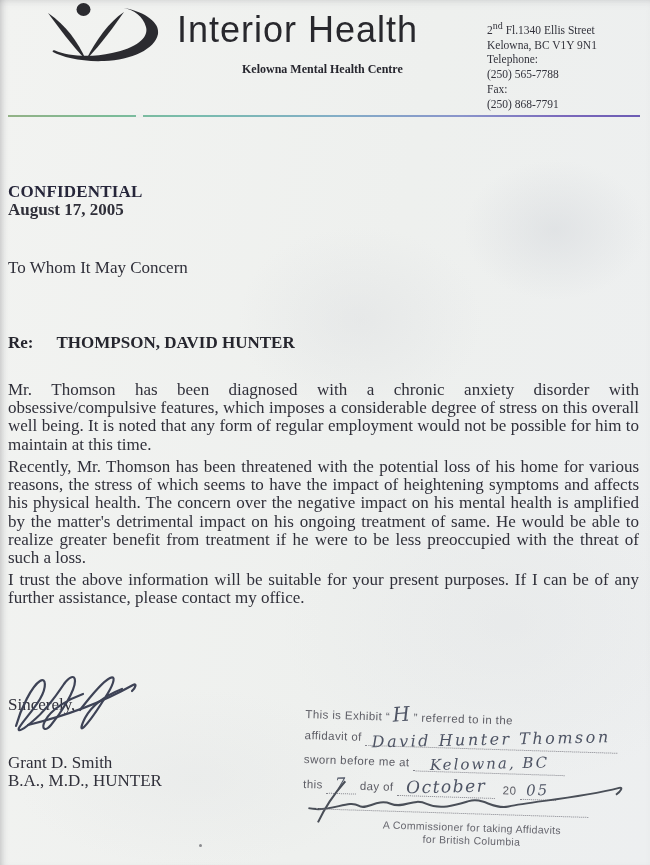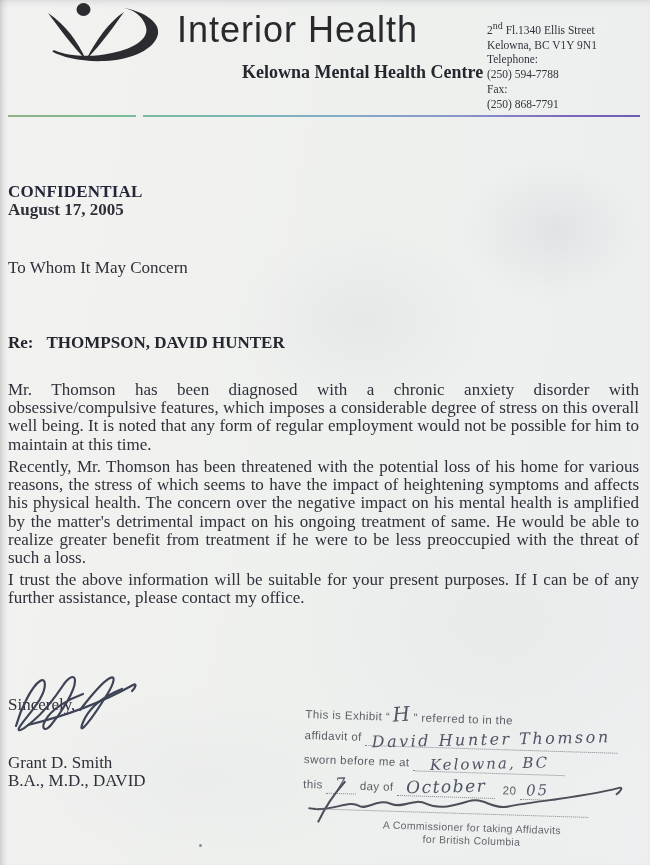--- a/index.html
+++ b/index.html
@@ -12,34 +12,34 @@
       radial-gradient(ellipse 240px 120px at 30% 90%, rgba(224,226,227,.30), transparent 75%),
       linear-gradient(100deg,#f2f3f1 0%,#eef0ee 55%,#edeff0 100%);
     box-shadow:inset 7px 0 9px -7px rgba(120,120,126,.55), inset 0 6px 8px -6px rgba(140,140,146,.35);
     font-family:"Liberation Serif","DejaVu Serif",serif;color:#30303a;
   }
   .abs{position:absolute;}
   
   .logo{left:40px;top:1px;width:125px;height:66px;}
   .org-name{left:177px;top:9px;font-family:"Liberation Sans","DejaVu Sans",sans-serif;
     font-size:36px;letter-spacing:1px;color:#28282d;white-space:nowrap;}
-  .dept-name{left:242px;top:62px;font-size:18px;font-weight:bold;color:#26262e;white-space:nowrap;}
+  .dept-name{left:242px;top:62px;font-size:12px;font-weight:bold;color:#26262e;white-space:nowrap;}
   .address{left:487px;top:19px;width:153px;font-size:11.5px;line-height:14.8px;color:#33333c;}
   .address sup{font-size:10px;vertical-align:super;}
   .addr-split{display:flex;justify-content:space-between;flex-direction:column;}
   .divider{top:115px;left:8px;width:632px;height:2px;
     background:linear-gradient(90deg,#93b286 0%,#7cbb97 16%,#79bcae 30%,#83aec7 52%,#8a94cb 72%,#7a68bb 88%,#6c5cb4 100%);}
   .divider-gap{top:114px;left:136px;width:7px;height:4px;background:#eef0ee;}
   
   .bodytext{font-size:17px;line-height:18.2px;}
   .confidential{left:8px;top:183px;font-weight:bold;letter-spacing:.2px;color:#26263a;}
   .date{left:8px;top:201px;font-weight:bold;}
   .salutation{left:8px;top:259px;}
   .re-line{left:8px;top:334px;font-weight:bold;color:#26262e;}
-  .re-line .re-subject{margin-left:13px;}
+  .re-line .re-subject{margin-left:23px;}
   .para{left:8px;width:631px;text-align:justify;margin:0;}
   .p1{top:381px;}
   .p2{top:458px;}
   .p3{top:571px;}
   .closing{left:8px;top:656px;margin-top:40px;}
   .signature{left:6px;top:668px;width:145px;height:78px;}
   .signer-name{left:8px;top:754px;text-align:right;}
   .signer-cred{left:8px;top:772px;}
   
   .stamp{left:306px;top:694px;width:340px;height:168px;
@@ -84,21 +84,21 @@
   </svg>
 
   <div class="abs org-name">Interior Health</div>
   <div class="abs dept-name">Kelowna Mental Health Centre</div>
 
   <div class="abs address">
     <div class="addr-line"><span>2</span><sup>nd</sup><span> Fl.1340 Ellis Street</span></div>
     <div class="addr-line">Kelowna, BC  V1Y 9N1</div>
     <div class="addr-line addr-split">
         <span>Telephone:</span>
-        <span>(250) 594-7788</span>
+        <span>(250) 565-7788</span>
       </div>
     <div class="addr-line addr-split">
         <span>Fax:</span>
         <span>(250) 868-7791</span>
       </div>
   </div>
 
   <div class="abs divider"></div>
   <div class="abs divider-gap"></div>
 
@@ -116,21 +116,21 @@
 
   <div class="abs bodytext closing">Sincerely,</div>
 
   <svg class="abs signature" viewBox="0 0 145 78" xmlns="http://www.w3.org/2000/svg" fill="none" stroke="#3e4356" stroke-width="2.2" stroke-linecap="round">
     <path d="M10,58 C15,40 26,18 34,13 C40,9 41,19 34,31 C27,43 16,54 13,60 C11,65 18,61 27,53 C38,44 50,28 58,16 C63,9 69,6 69,13 C69,23 55,45 45,57 C39,64 35,61 39,53 C45,41 63,31 77,26"></path>
     <path d="M74,42 C84,29 96,14 104,10 C110,7 108,15 102,25 C94,38 84,53 78,59 C74,63 75,58 79,50 C86,37 101,27 116,21"></path>
     <path d="M22,57 C55,49 95,35 127,17 C131,15 130,19 126,23"></path>
   </svg>
 
   <div class="abs bodytext signer-name">Grant D. Smith</div>
-  <div class="abs bodytext signer-cred">B.A., M.D., DAVID</div>
+  <div class="abs bodytext signer-cred">B.A., M.D., HUNTER</div>
 
   <div class="abs stamp">
     <div class="stamp-line sl1">
       <span>This is Exhibit</span>
       <span>“</span><span class="hand exhibit-letter">H</span><span>”</span>
       <span>referred to in the</span>
     </div>
     <div class="stamp-line sl2">
       <span>affidavit of</span>
       <span class="blank name-blank"><span class="hand">David Hunter Thomson</span></span>

